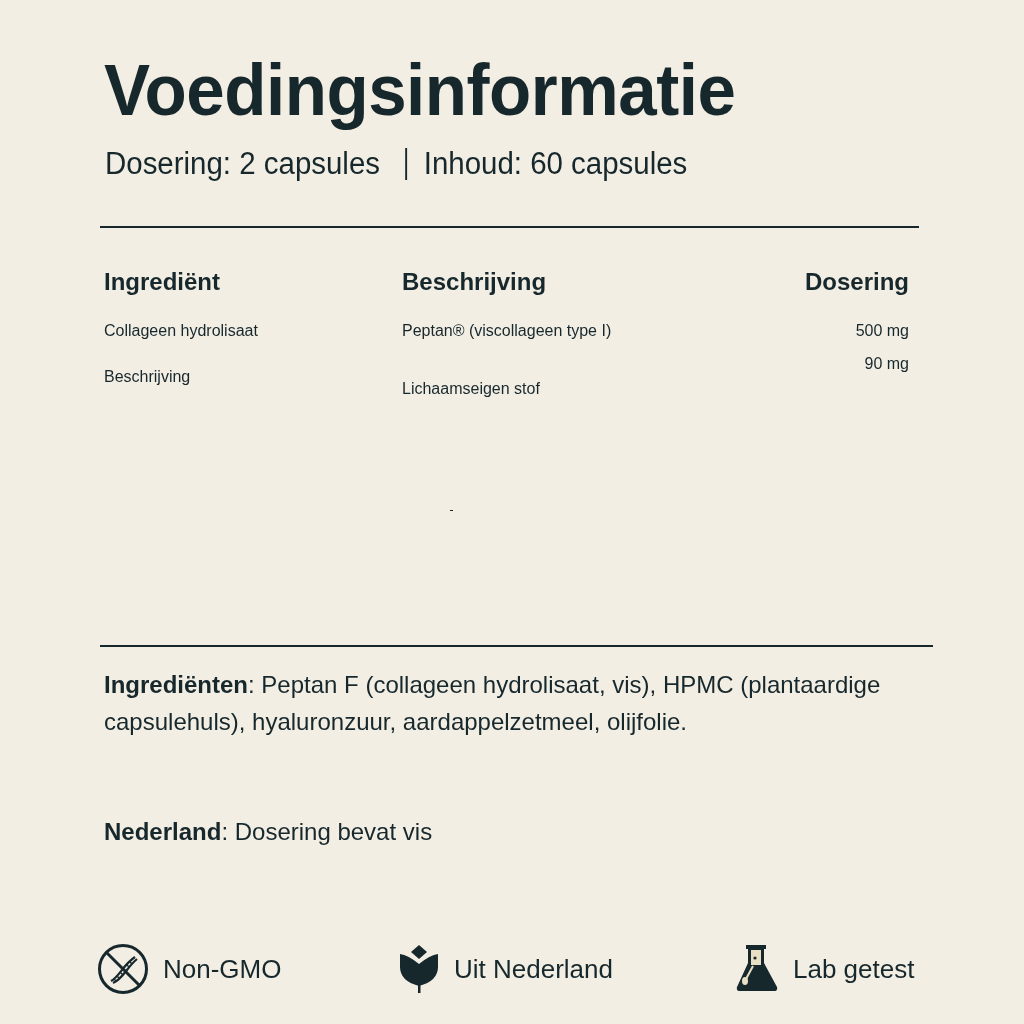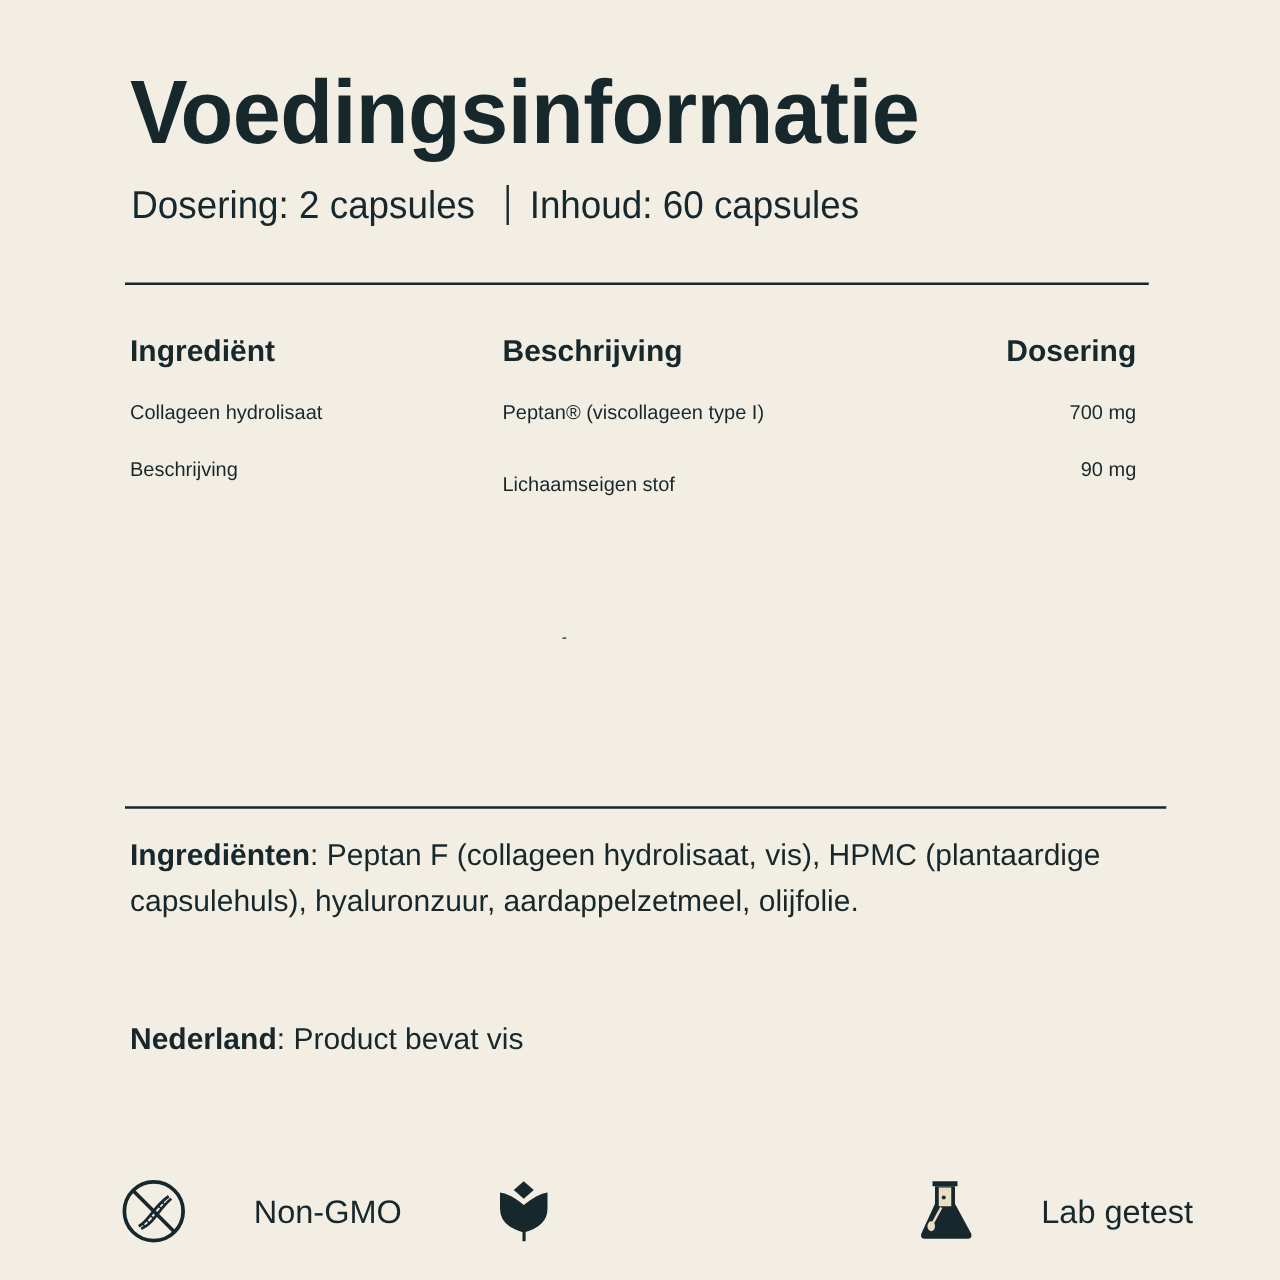--- a/index.html
+++ b/index.html
@@ -23,21 +23,21 @@
     .rule1 { left: 100px; top: 226px; width: 819px; }
     .rule2 { left: 100px; top: 645px; width: 833px; }
     .th { font-weight: 700; font-size: 24px; line-height: 30px; top: 267px; }
     .td { font-size: 16px; line-height: 30px; white-space: nowrap; }
     .c1 { left: 104px; }
     .c2 { left: 402px; }
     .c3 { right: 115px; }
     .dot { left: 450px; top: 510px; width: 3px; height: 1px; background: #17282d; }
     .para { left: 104px; width: 790px; font-size: 24px; line-height: 37px; }
     .para b { font-weight: 700; margin-top: 37px; }
-    .badge { top: 943px; height: 52px; display: flex; align-items: center; gap: 40px; }
+    .badge { top: 943px; height: 52px; display: flex; align-items: center; }
     .badge .lbl { font-size: 26px; margin-left: 14px; }
     .badge svg { display: block; }
   </style>
 </head>
 <body>
 
 <h1 class="abs title">Voedingsinformatie</h1>
 
 <div class="abs subtitle">
   <span>Dosering: 2 capsules</span><span class="sep"></span><span>Inhoud: 60 capsules</span>
@@ -45,37 +45,37 @@
 
 <div class="abs rule rule1"></div>
 
 <div>
   <div class="abs th c1">Ingrediënt</div>
   <div class="abs th c2">Beschrijving</div>
   <div class="abs th c3">Dosering</div>
 
   <div class="abs td c1" style="top:316px">Collageen hydrolisaat</div>
   <div class="abs td c2" style="top:316px">Peptan® (viscollageen type I)</div>
-  <div class="abs td c3" style="top:316px">700 mg</div>
+  <div class="abs td c3" style="top:316px">500 mg</div>
 
   <div class="abs td c1" style="top:362px">Beschrijving</div>
   <div class="abs td c2" style="top:374px">Lichaamseigen stof</div>
-  <div class="abs td c3" style="top:362px">90 mg</div>
+  <div class="abs td c3" style="top:349px">90 mg</div>
 </div>
 
 <div class="abs dot"></div>
 
 <div class="abs rule rule2"></div>
 
 <div class="abs para" style="top:666px">
   <b>Ingrediënten</b><span>: Peptan F (collageen hydrolisaat, vis), HPMC (plantaardige capsulehuls), hyaluronzuur, aardappelzetmeel, olijfolie.</span>
 </div>
 
 <div class="abs para" style="top:813px">
-  <b>Nederland</b><span>: Product bevat vis</span>
+  <b>Nederland</b><span>: Dosering bevat vis</span>
 </div>
 
 <div class="abs badge" style="left:97px">
   <span>
     <svg width="52" height="52" viewBox="0 0 52 52">
       <circle cx="26" cy="26" r="23.5" fill="none" stroke="#17282d" stroke-width="3"></circle>
       <path d="M14 38 C22 34, 26 22, 38 14" fill="none" stroke="#17282d" stroke-width="2.2"></path>
       <path d="M16 40 C26 36, 30 24, 40 16" fill="none" stroke="#17282d" stroke-width="2.2"></path>
       <g stroke="#17282d" stroke-width="1.4">
         <line x1="17" y1="36" x2="19" y2="38"></line>
@@ -92,20 +92,21 @@
 </div>
 
 <div class="abs badge" style="left:398px">
   <span>
     <svg width="42" height="52" viewBox="0 0 42 52">
       <path d="M21 2 L29 9 L21 16 L13 9 Z" fill="#17282d"></path>
       <path d="M2 11 Q10 12 21 21 Q32 12 40 11 L40 24 Q40 38 21 43 Q2 38 2 24 Z" fill="#17282d"></path>
       <rect x="20" y="42" width="2.5" height="8" fill="#17282d"></rect>
     </svg>
   </span>
+  <span class="lbl">Uit Nederland</span>
 </div>
 
 <div class="abs badge" style="left:735px">
   <span>
     <svg width="44" height="52" viewBox="0 0 44 52">
       <rect x="11" y="2" width="20" height="4" fill="#17282d"></rect>
       <path d="M13 6 L29 6 L29 20 L42 44 Q43 48 39 48 L5 48 Q1 48 2 44 L13 20 Z" fill="#17282d"></path>
       <path d="M16 7 L26 7 L26 22 L16 22 Z" fill="#e9dfc4"></path>
       <circle cx="20" cy="15" r="1.6" fill="#17282d"></circle>
       <line x1="18" y1="23" x2="11" y2="36" stroke="#e9dfc4" stroke-width="2"></line>

